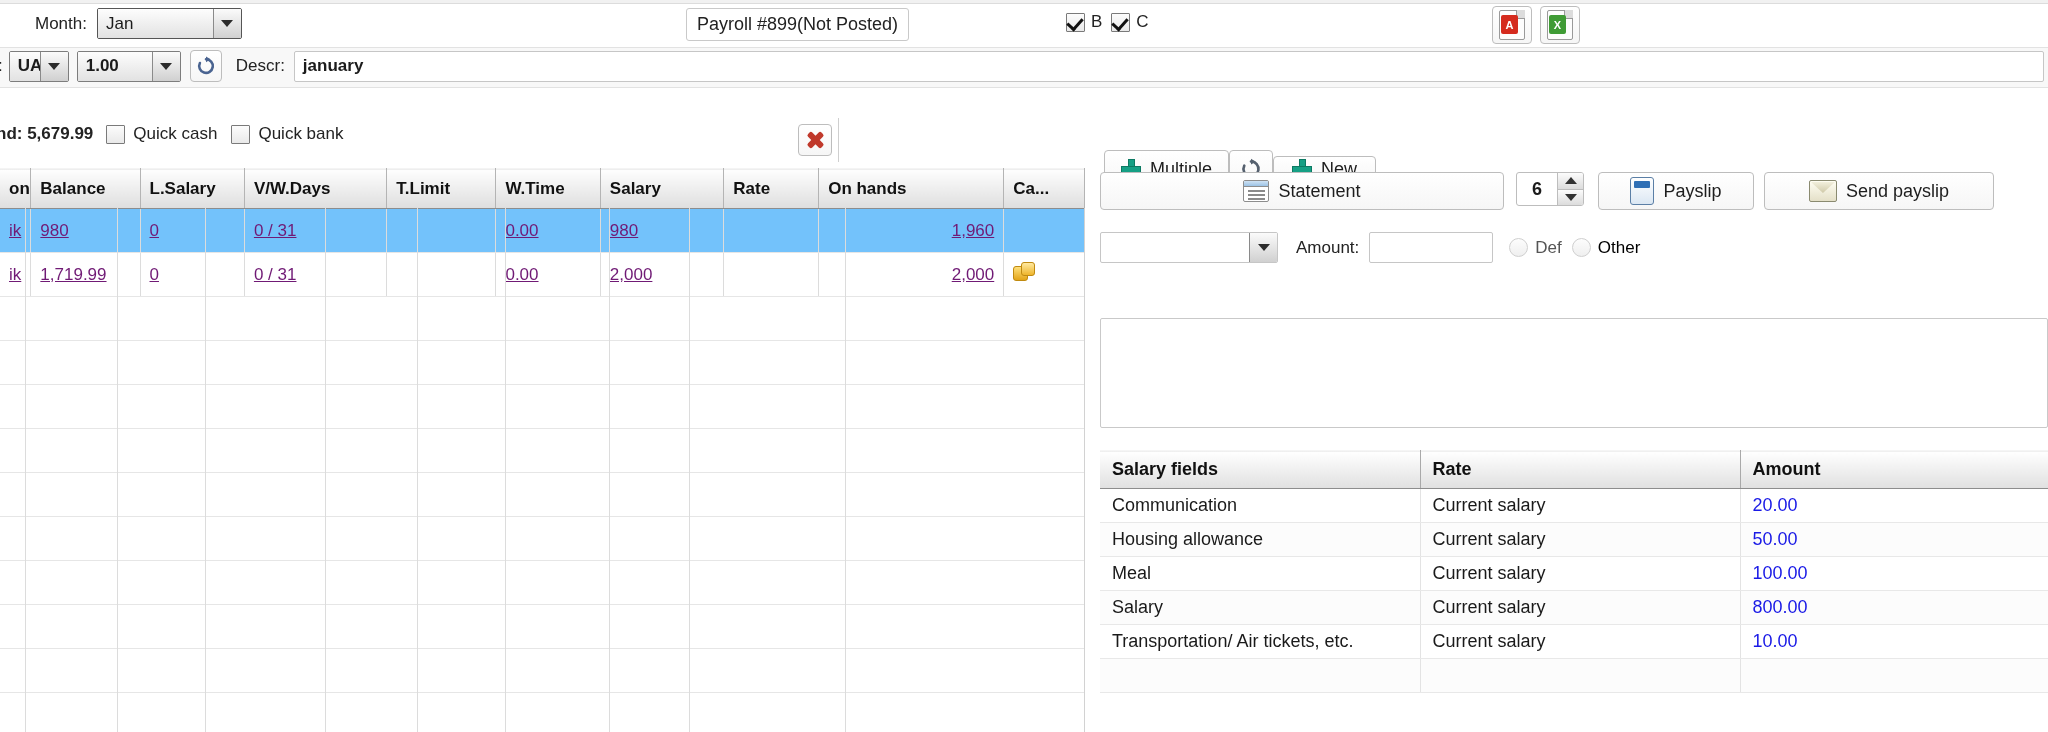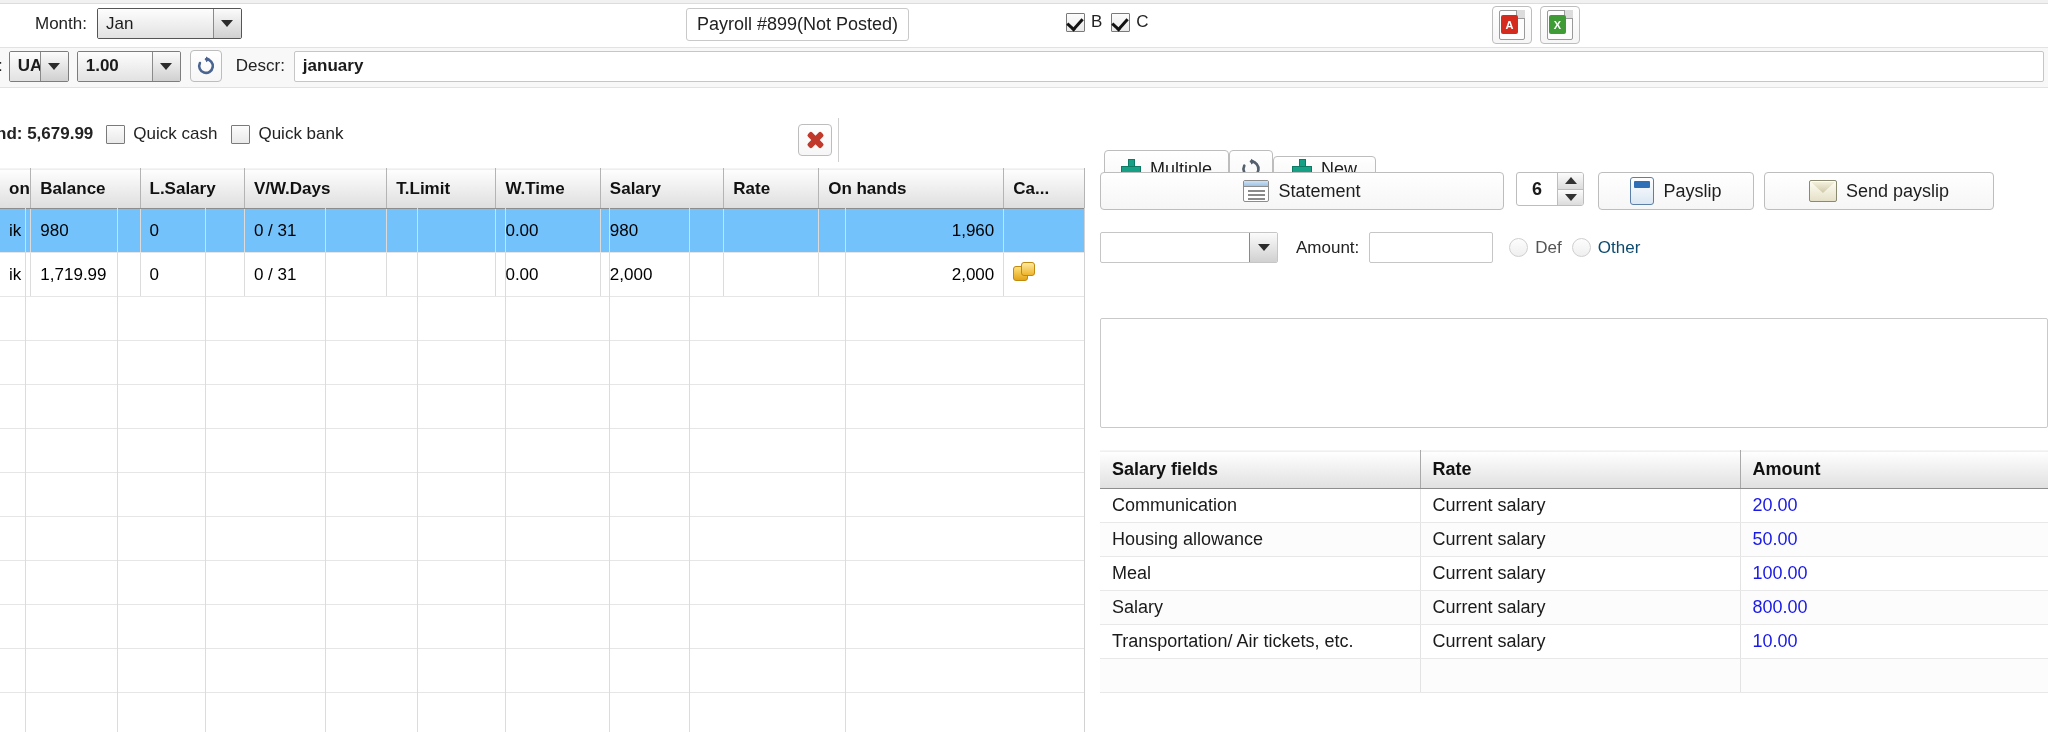--- a/index.html
+++ b/index.html
@@ -114,23 +114,23 @@
   .grid table { border-collapse: collapse; width: 1085px; table-layout: fixed; }
   .grid th {
     height: 40px; padding: 0 9px; text-align: left;
     font-size: 17px; font-weight: bold; color: #111;
     background: linear-gradient(#fefefe,#dedede);
     border-right: 1px solid #b4b4b4; border-bottom: 1px solid #8d8d8d;
     border-top: 1px solid #f4f4f4;
     white-space: nowrap; overflow: hidden;
   }
   .grid td {
-    height: 44px; padding: 0 9px; font-size: 17px; color: #000000;
+    height: 44px; padding: 0 9px; font-size: 17px; color: #701a75;
     border-right: 1px solid #dcdcdc; border-bottom: 1px solid #e6e6e6;
-    white-space: nowrap; overflow: hidden;
+    white-space: nowrap; overflow: hidden; text-decoration: underline;
   }
   .grid tr.sel td { background: #73c2fb; }
   .grid td.num { text-align: right; }
   .grid tr.empty td { height: 44px; }
 
   .coin { display:inline-block; width:20px; height:20px; position:relative; }
   .coin::before {
     content:""; position:absolute; left:0; top:4px; width:13px; height:13px;
     border-radius:3px; background:linear-gradient(#ffe07a,#e3a417);
     border:1px solid #c08a10;
@@ -352,21 +352,21 @@
       <div class="val"></div>
       <div class="arrow">
           <i></i>
         </div>
     </div>
     <span class="lbl" style="margin:0 10px 0 18px;">Amount:</span>
     <div class="textbox" style="width:124px;"></div>
     <span class="radio" style="margin-left:16px;"></span>
     <span class="lbl" style="margin:0 10px 0 7px; color:#555;">Def</span>
     <span class="radio"></span>
-    <span class="lbl" style="margin-left:7px; color:#0c4a6e;">Other</span>
+    <span class="lbl" style="margin-left:7px; color:#000000;">Other</span>
   </div>
 
   <div class="memo"></div>
 
   <div class="grid">
     <table>
       <colgroup>
         <col style="width:26px">
           <col style="width:92px">
           <col style="width:88px">

